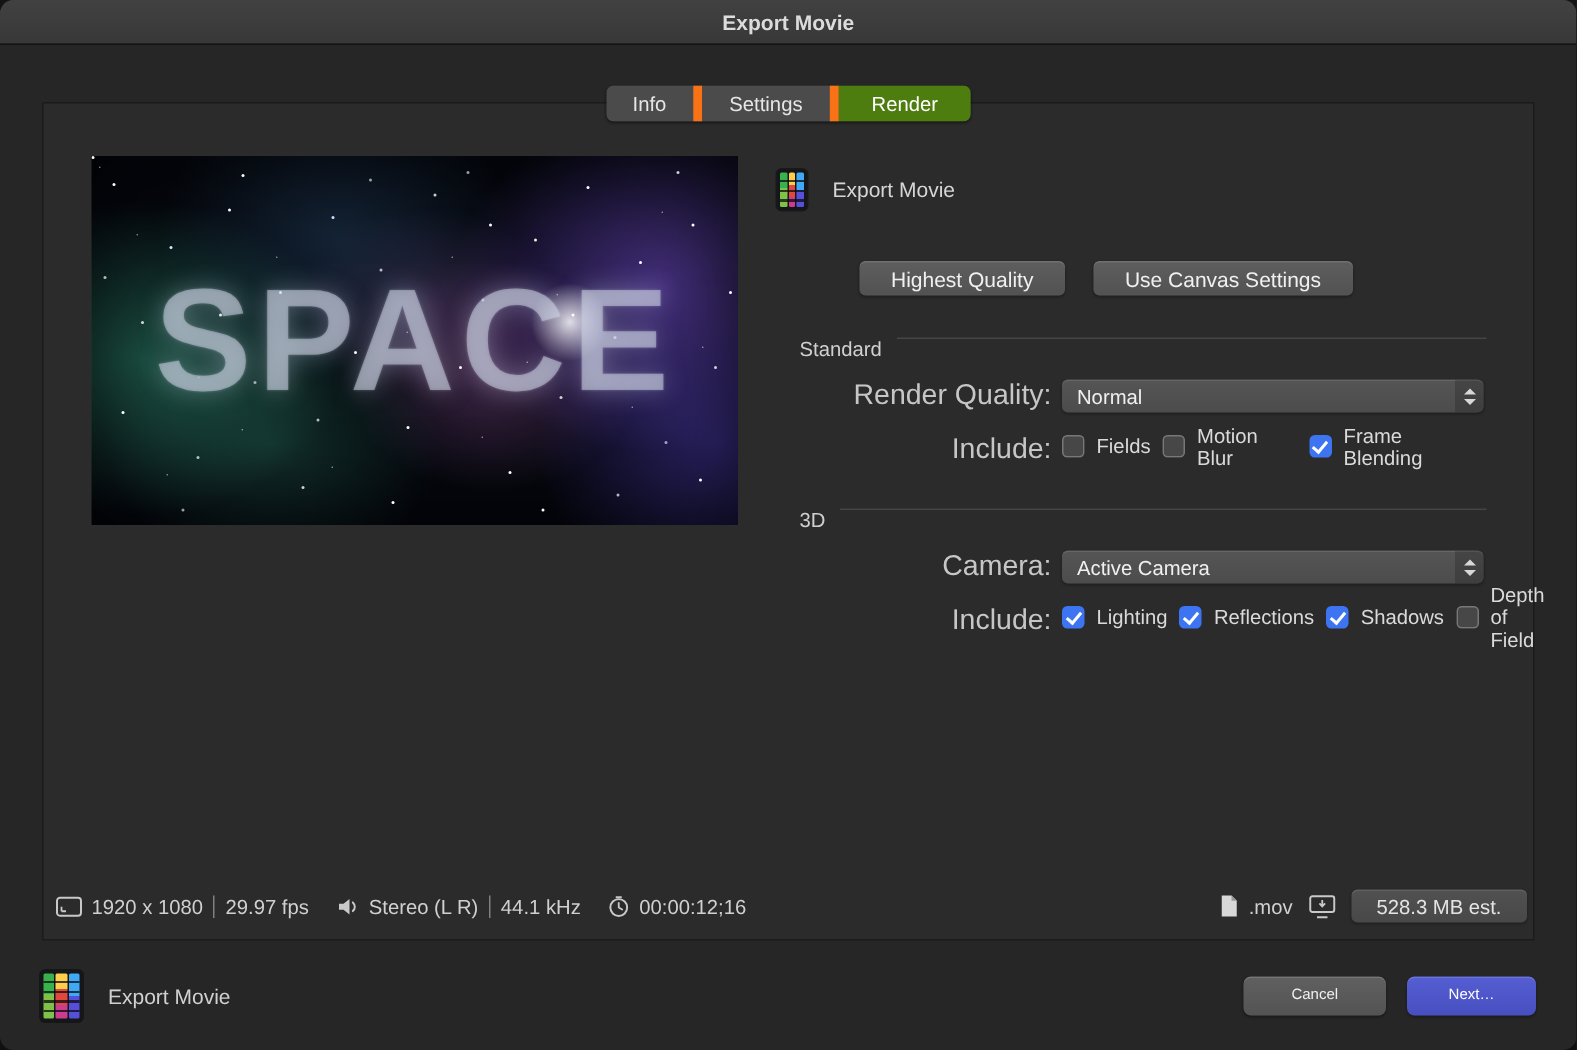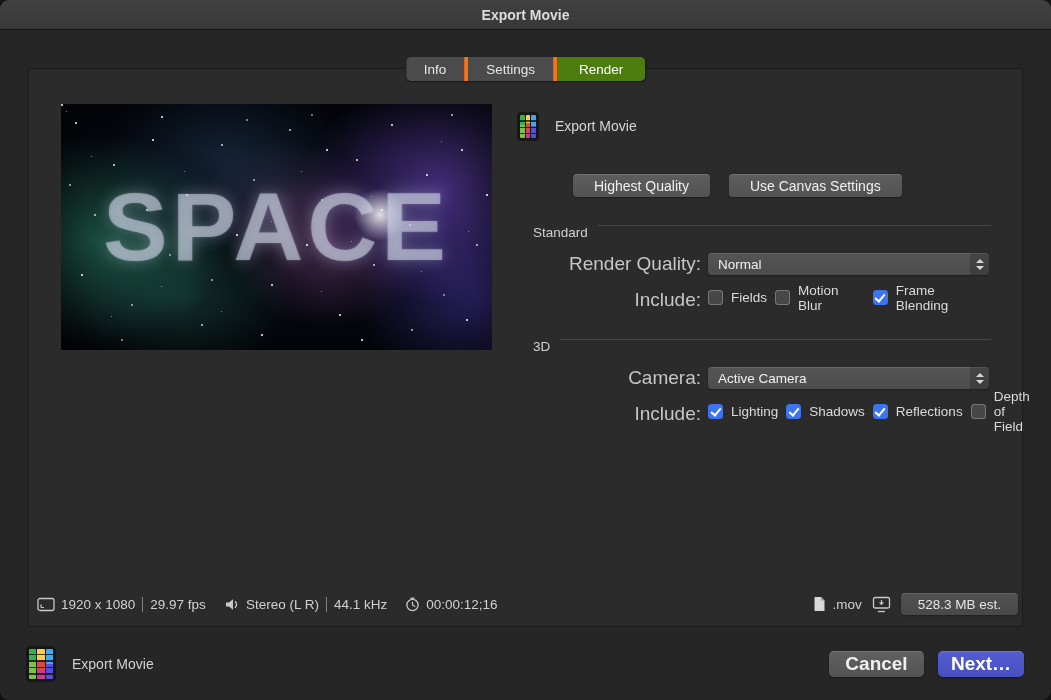--- a/index.html
+++ b/index.html
@@ -32,21 +32,21 @@
 
   
   .tabs {
     position:absolute; top:-12px; left:50%; transform:translateX(-50%);
     display:flex; z-index:3; border-radius:5px; overflow:hidden;
     box-shadow:0 1px 2px rgba(0,0,0,.5), inset 0 1px 0 rgba(255,255,255,.10);
   }
   .tab {
     height:24px; padding:0 18px; display:flex; align-items:center;
     background:#4b4b4b; color:#e6e6e6; font-size:13.5px; cursor:default;
-    border-right:4px solid #f97316;
+    border-right:6px solid #f97316;
   }
   .tab:last-child { border-right:none; }
   .tab.selected { background:#4d7c0f; color:#fff; padding:0 22px; }
 
   .panel-main { flex:1; display:flex; padding:35px 0 0 32px; }
 
   
   .preview {
     width:431px; height:246px; flex:0 0 auto; position:relative; overflow:hidden;
     background-color:#04060c;
@@ -158,22 +158,22 @@
     background:linear-gradient(#515151,#484848); border-radius:4px; color:#e4e4e4;
     box-shadow:inset 0 1px 0 rgba(255,255,255,.10), 0 1px 2px rgba(0,0,0,.3); }
   .sb-icon { display:flex; align-items:center; }
 
   
   .footer { height:73px; flex:0 0 auto; display:flex; align-items:center;
     padding:0 27px; gap:17px; }
   .footer-title { font-size:14px; color:#d0d0d0; }
   .footer-actions { margin-left:auto; display:flex; gap:14px; }
   .footer-btn { height:26px; border:none; border-radius:5px; font-family:"Liberation Sans", sans-serif;
-    font-size:19px; cursor:default;
-    box-shadow:inset 0 1px 0 rgba(255,255,255,.14), 0 1px 2px rgba(0,0,0,.4);font-weight:bold; }
+    font-size:10px; cursor:default;
+    box-shadow:inset 0 1px 0 rgba(255,255,255,.14), 0 1px 2px rgba(0,0,0,.4); }
   .footer-btn.cancel { width:95px; background:linear-gradient(#606060,#535353); color:#f0f0f0; }
   .footer-btn.next { width:86px; background:linear-gradient(#555ed2,#474fc0); color:#fff; }
 </style>
 </head>
 <body>
 
 <div class="window">
 
   <div class="titlebar">
     <span>Export Movie</span>
@@ -264,25 +264,25 @@
 
           <div class="row align-top">
             <span class="field-label">Include:</span>
             <div class="checks">
               <div class="check-row">
                 <span class="checkbox checked"></span>
                 <span class="check-label">Lighting</span>
               </div>
               <div class="check-row">
                 <span class="checkbox checked"></span>
+                <span class="check-label">Reflections</span>
+              </div>
+              <div class="check-row">
+                <span class="checkbox checked"></span>
                 <span class="check-label">Shadows</span>
-              </div>
-              <div class="check-row">
-                <span class="checkbox checked"></span>
-                <span class="check-label">Reflections</span>
               </div>
               <div class="check-row">
                 <span class="checkbox"></span>
                 <span class="check-label">Depth of Field</span>
               </div>
             </div>
           </div>
 
         </div>
       </div>

